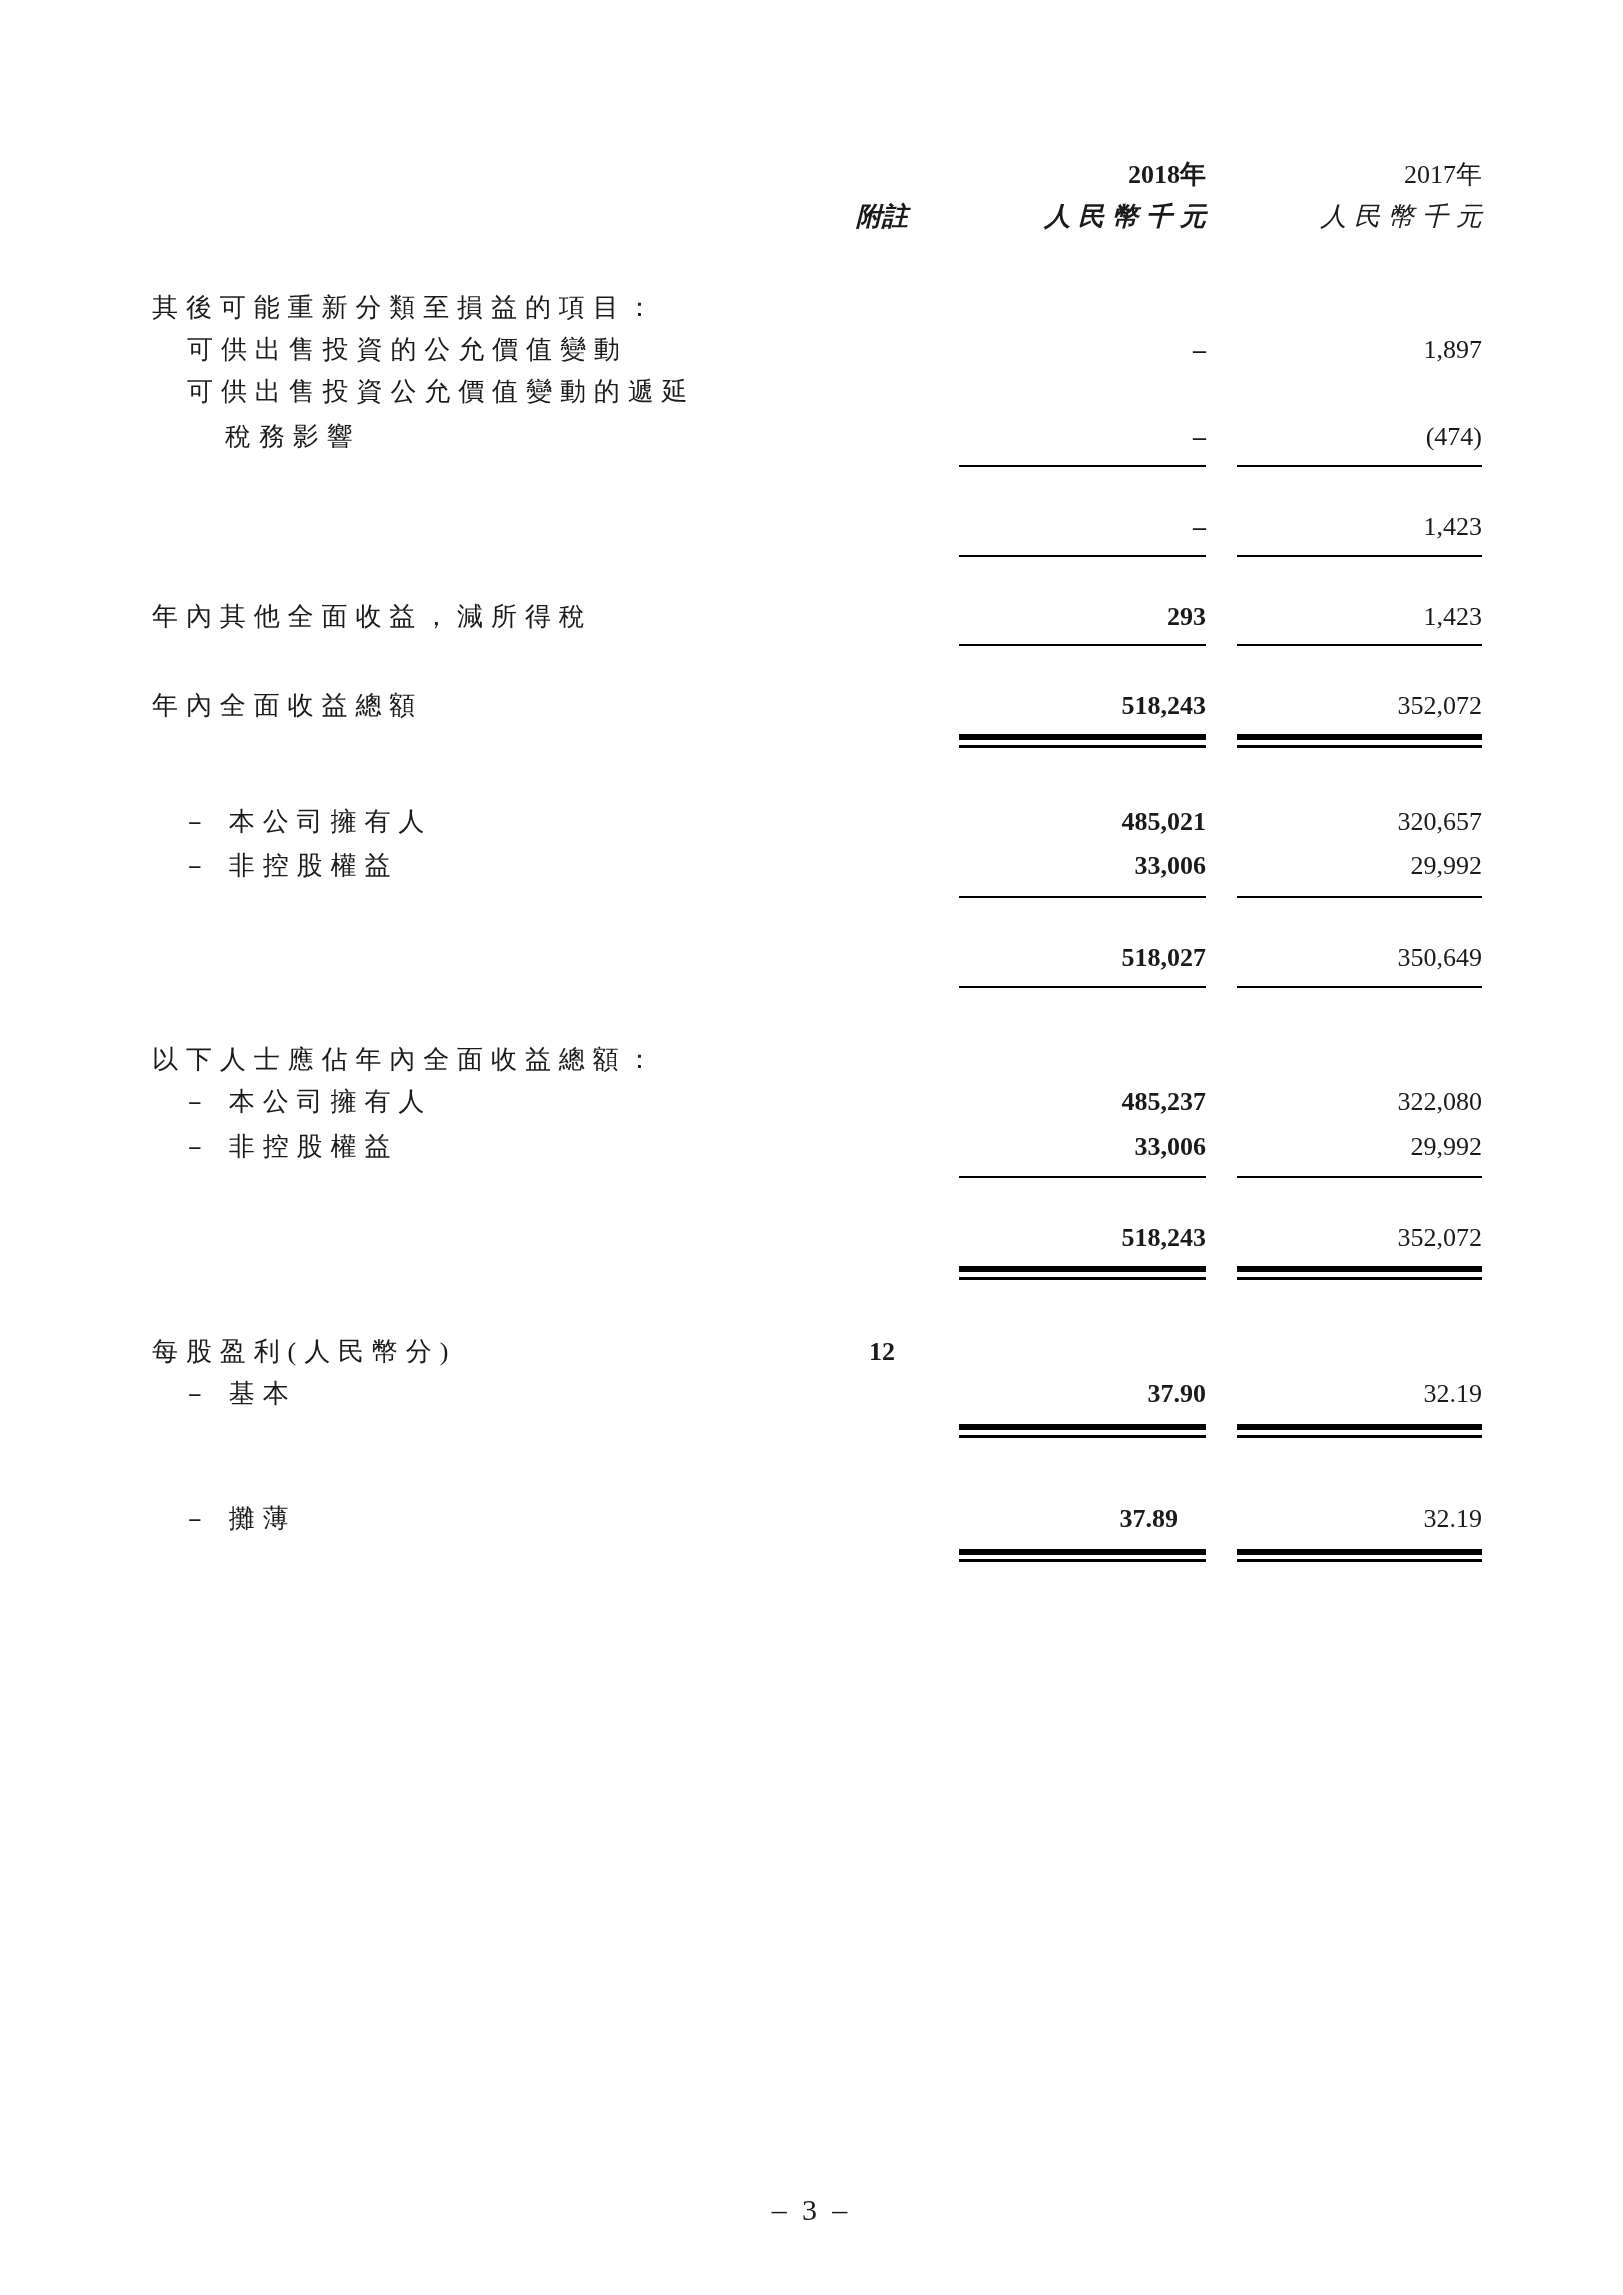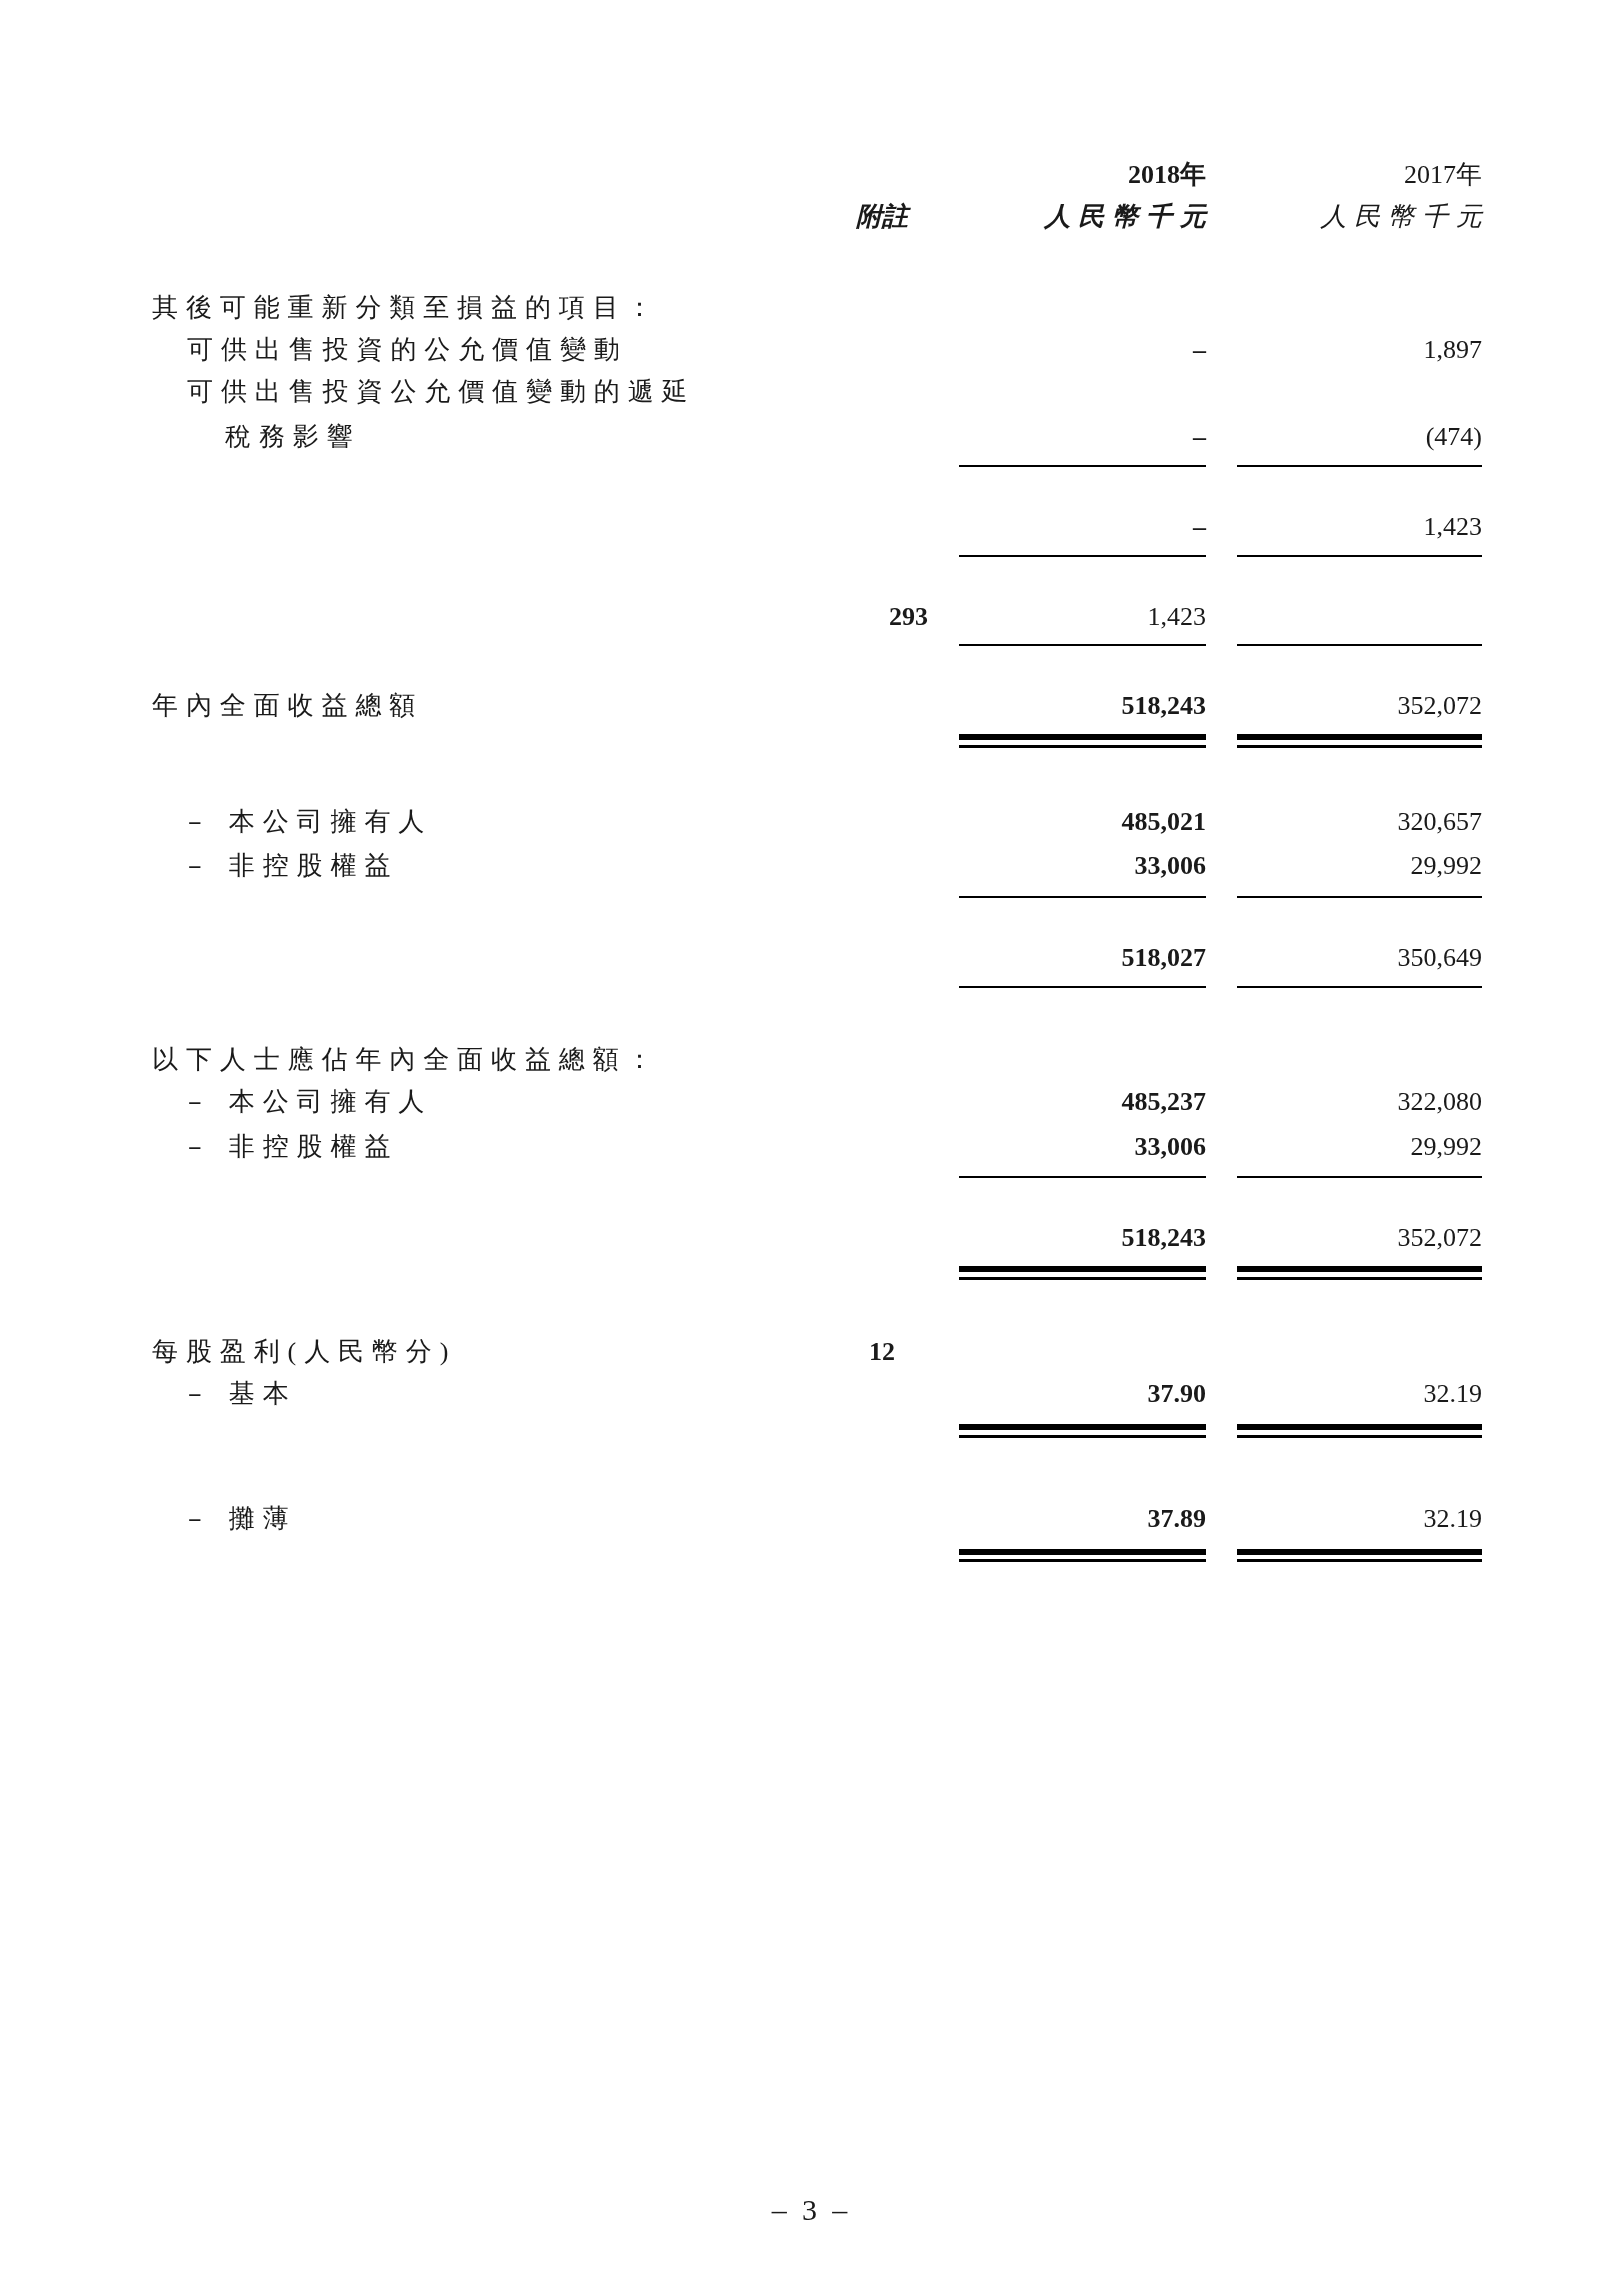--- a/index.html
+++ b/index.html
@@ -33,21 +33,21 @@
   .units{margin-top:3.9px;}
   
   .rulerow{display:grid;grid-template-columns:1fr 92px 278px 276px;}
   .rulerow .rc{padding-left:31px;}
   .rulerow .line{border-bottom:2.6px solid #000;height:0;}
   .rulerow .line2{border-top:6.5px solid #000;border-bottom:3.3px solid #000;height:4.6px;}
   .mt-sect{margin-top:51px;}
   .mt-line{margin-top:1.3px;}
   .mt-sub{margin-top:39px;}
   .mt-rule{margin-top:7.9px;}
-  .mt-big{margin-top:60px;}
+  .mt-big{margin-top:60px;gap:28px;}
   .footer{
     position:absolute;left:0;top:2193px;width:100%;
     text-align:center;font-size:30px;letter-spacing:3.9px;
   }
 </style>
 </head>
 <body>
 
 <div class="page">
   <div class="content">
@@ -111,20 +111,21 @@
         <div class="c"></div>
       <div class="rc">
           <div class="line"></div>
         </div>
       <div class="rc">
           <div class="line"></div>
         </div>
     </div>
 
     <div class="row mt-sub">
+      <div class="c label">年內其他全面收益，減所得稅</div>
       <div class="c note"></div>
       <div class="c v bold">293</div>
       <div class="c v">1,423</div>
     </div>
     <div class="rulerow mt-rule">
       <div class="c"></div>
         <div class="c"></div>
       <div class="rc">
           <div class="line"></div>
         </div>

